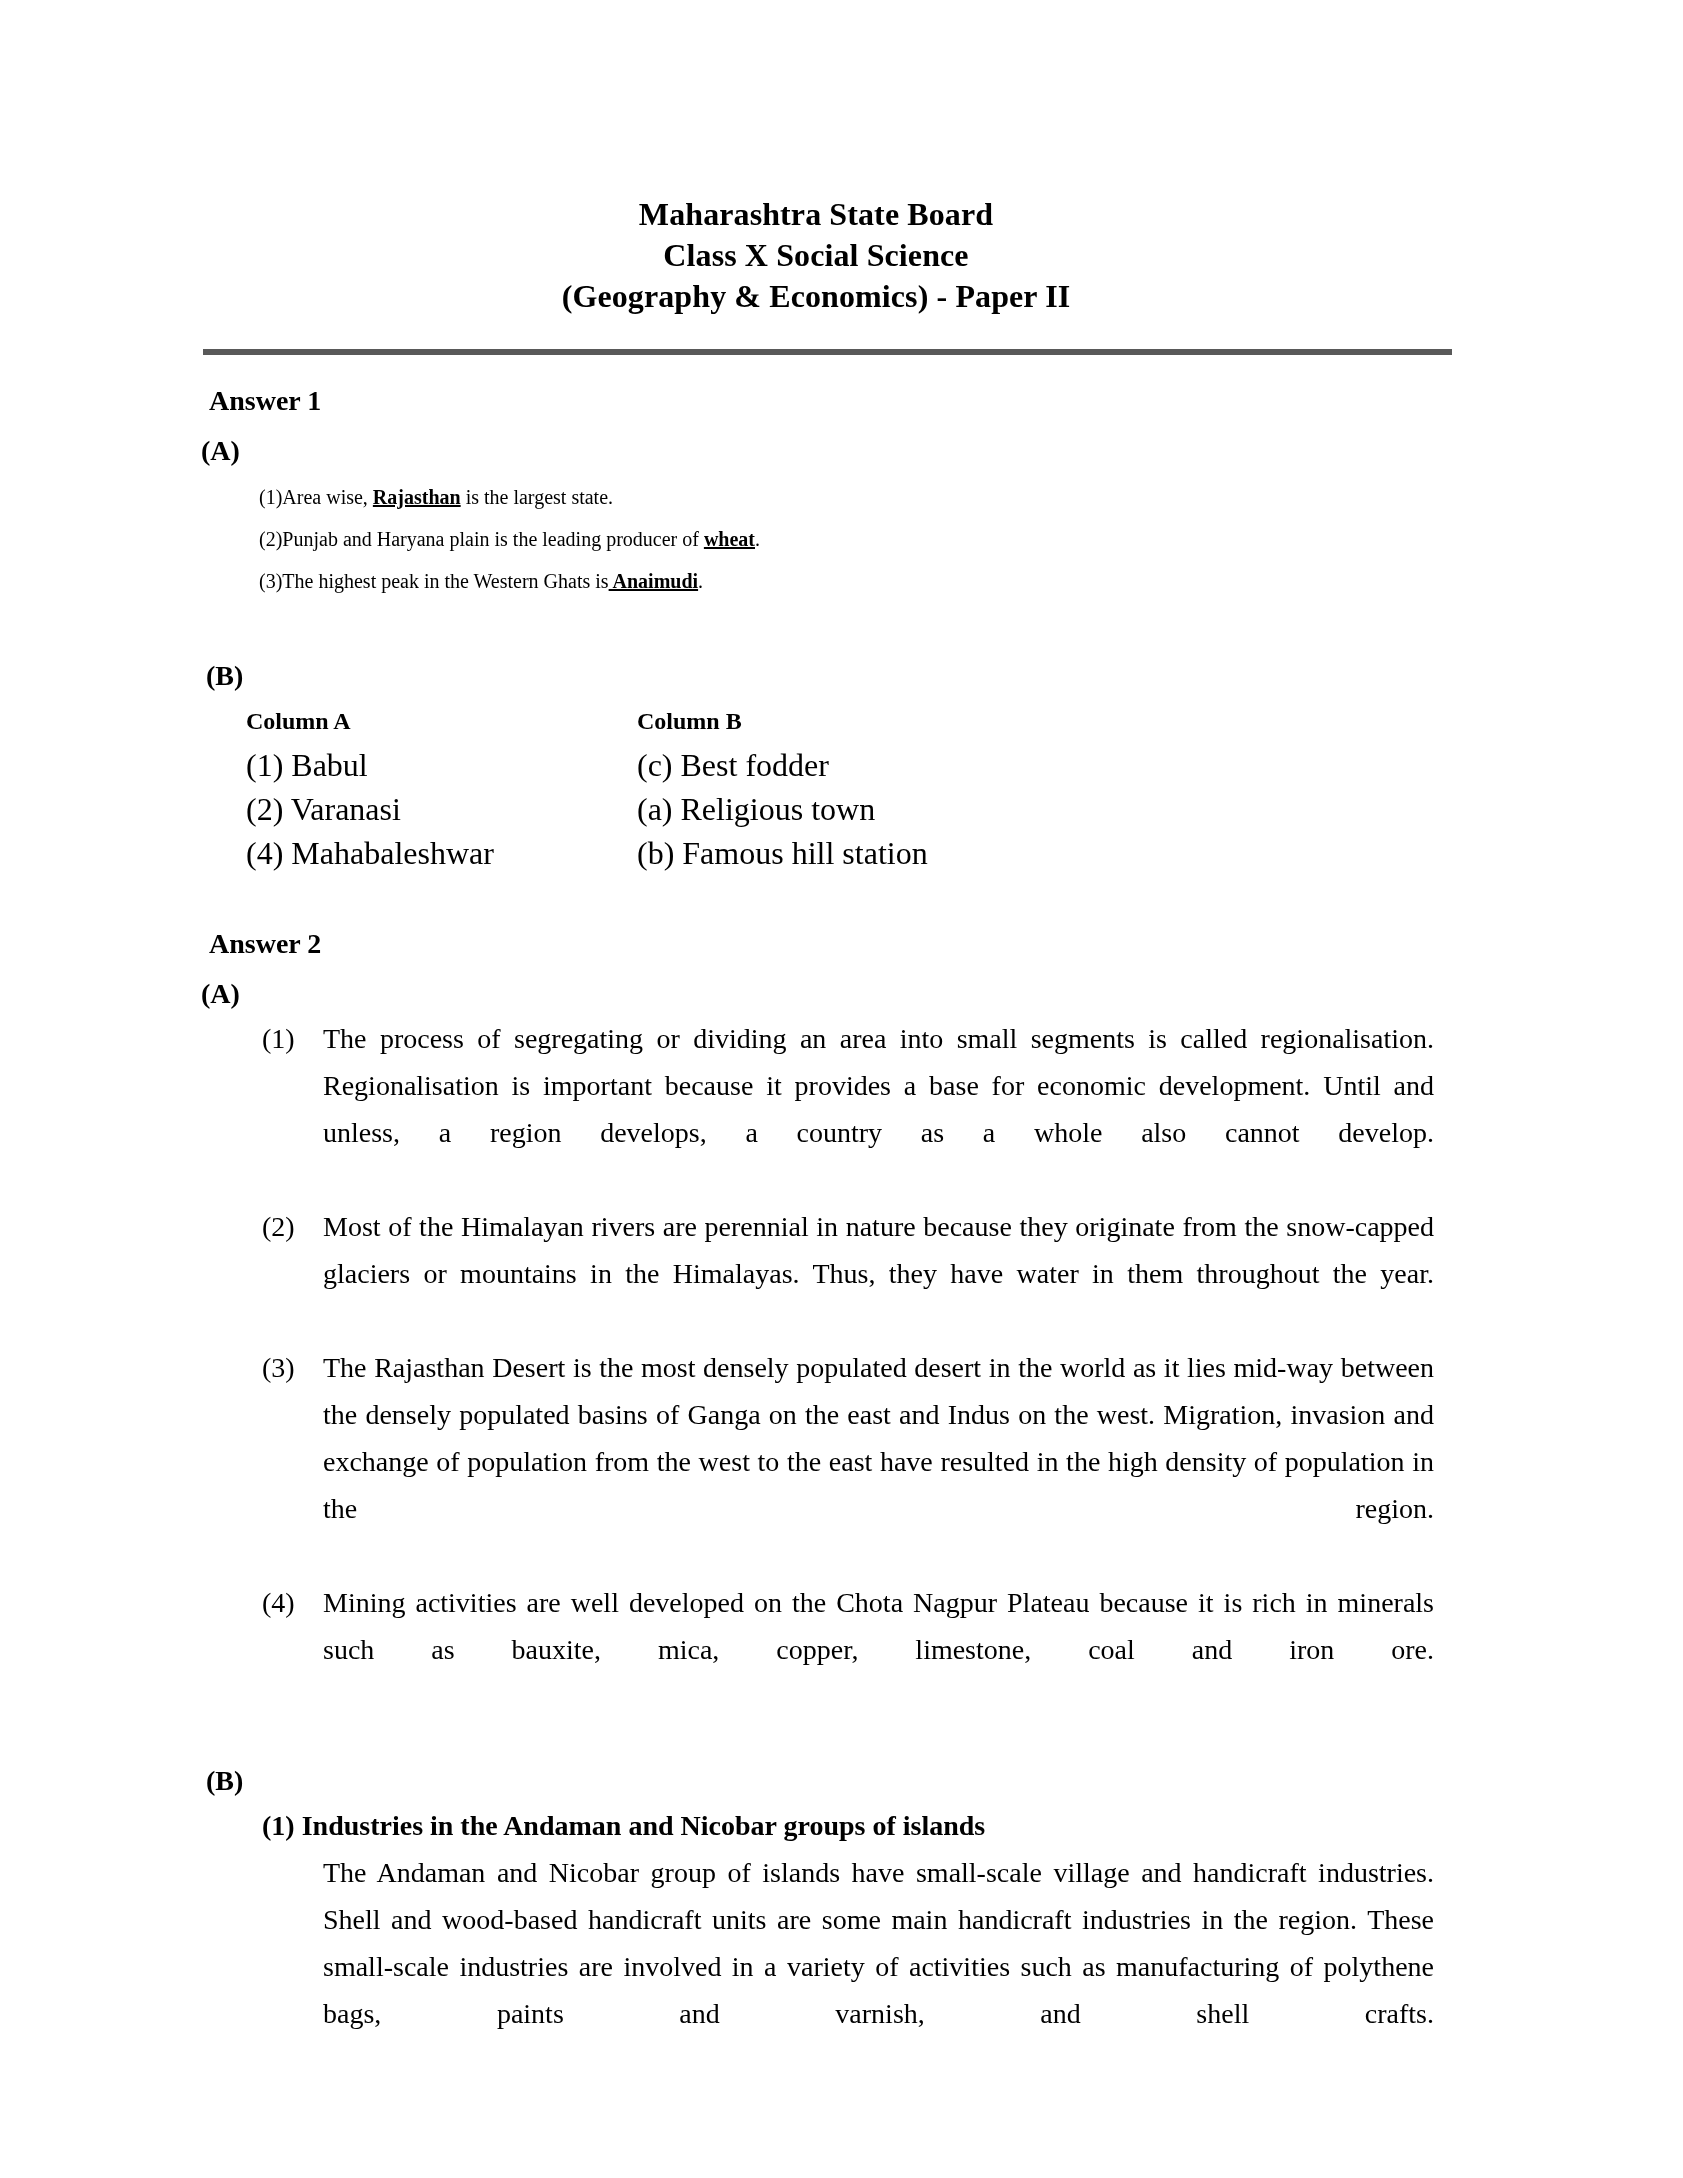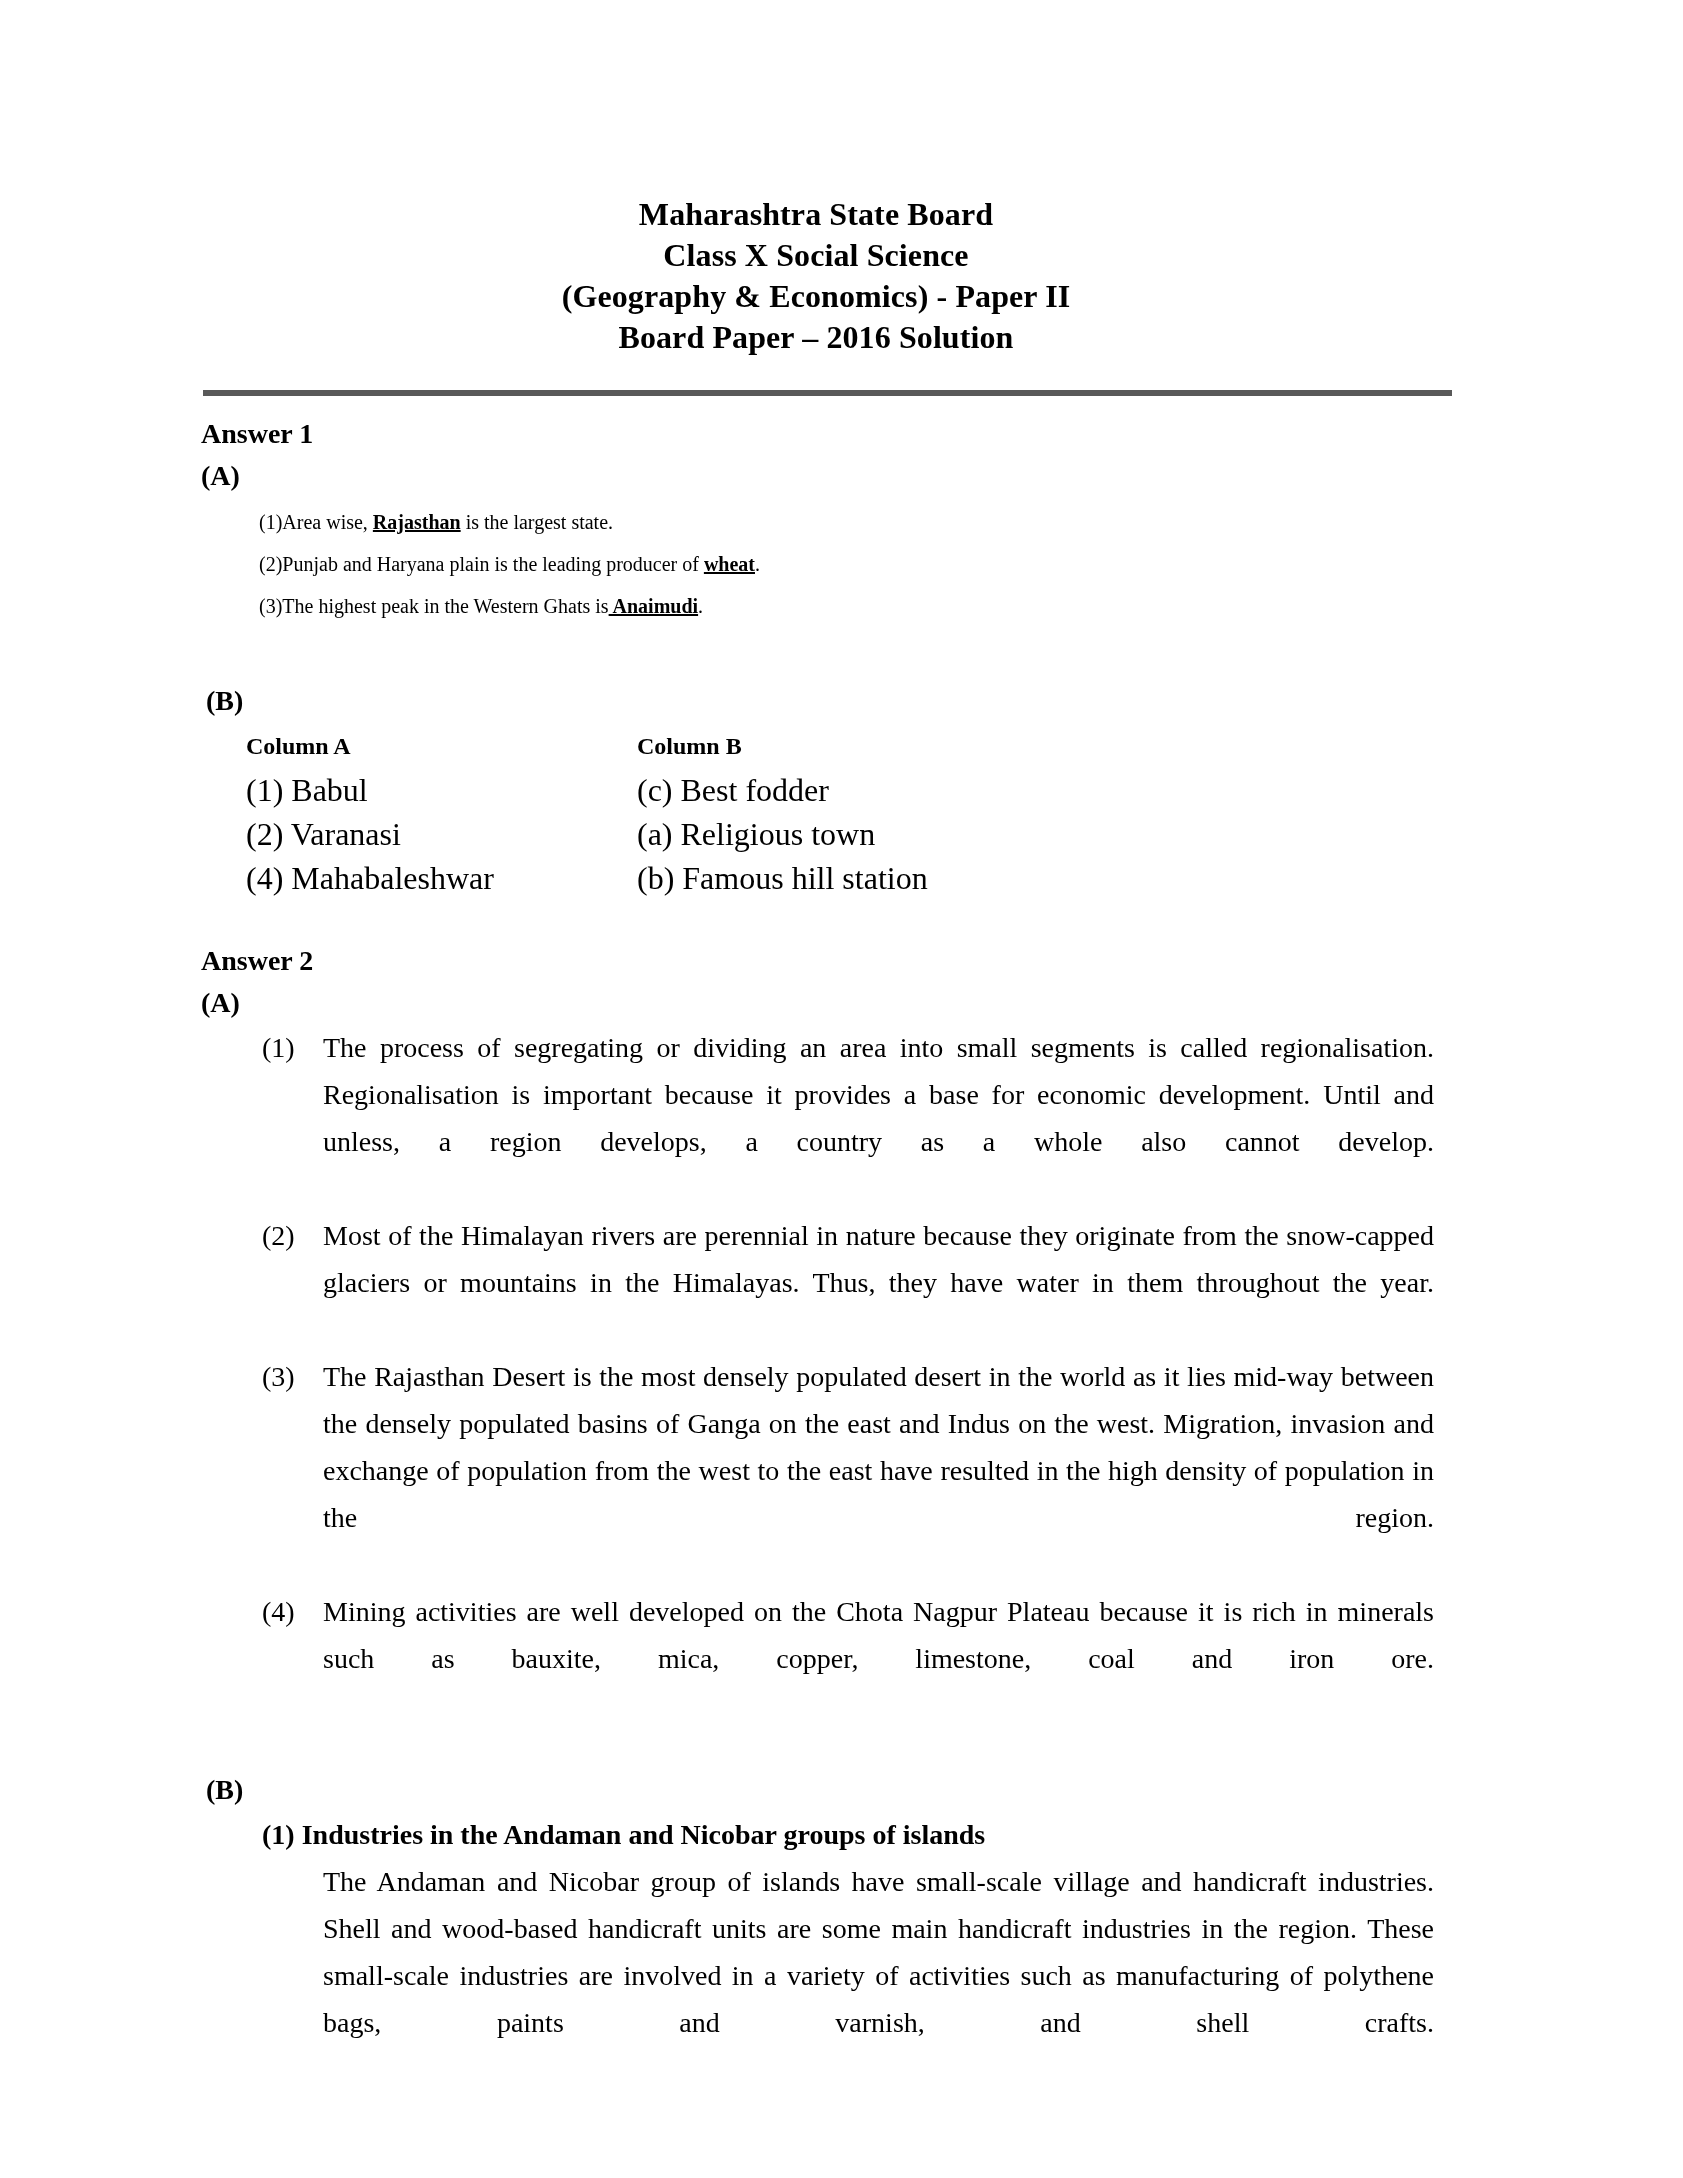--- a/index.html
+++ b/index.html
@@ -53,21 +53,21 @@
   .content {
     padding-left: 201px;
     padding-right: 198px;
     padding-top: 17px;
   }
 
   .answer-head {
     font-weight: bold;
     font-size: 28px;
     line-height: 42px;
-    margin: 0;
+    margin: 8px;
     padding: 0;
   }
 
   .part-label {
     font-weight: bold;
     font-size: 28px;
     line-height: 42px;
     margin: 0;
     padding: 0;
   }
@@ -171,21 +171,20 @@
 </style>
 </head>
 <body>
 
 <div class="page">
 
   <div class="title-block">
     <div class="title-line">Maharashtra State Board</div>
     <div class="title-line">Class X Social Science</div>
     <div class="title-line">(Geography &amp; Economics) - Paper II</div>
-    <div class="title-line">Board Paper – 2016 Solution</div>
   </div>
 
   <div class="rule-wrap">
     <div class="rule" style="background: rgb(89, 89, 89);"></div>
   </div>
 
   <div class="content">
 
     <div class="answer-head">Answer 1</div>
 

